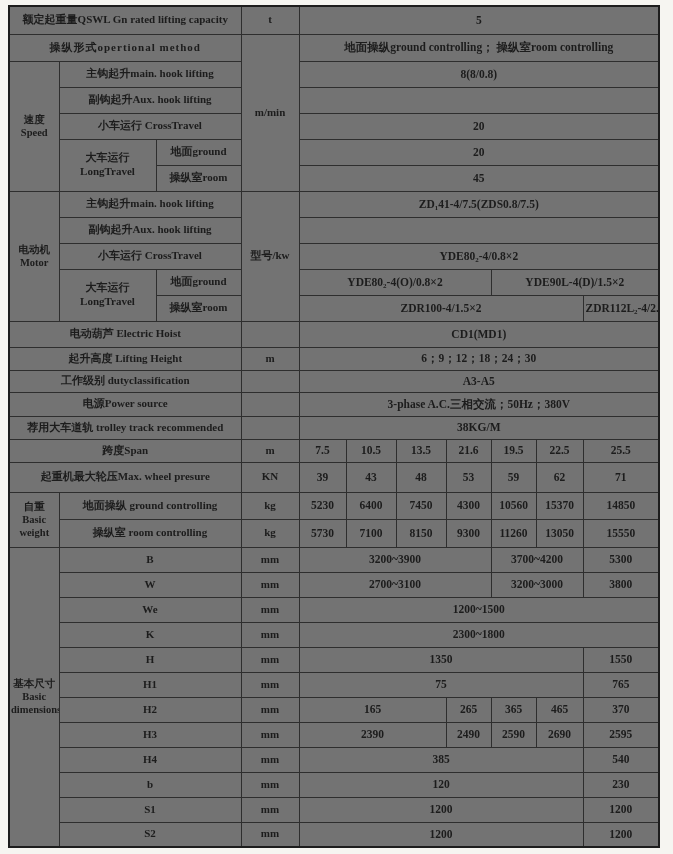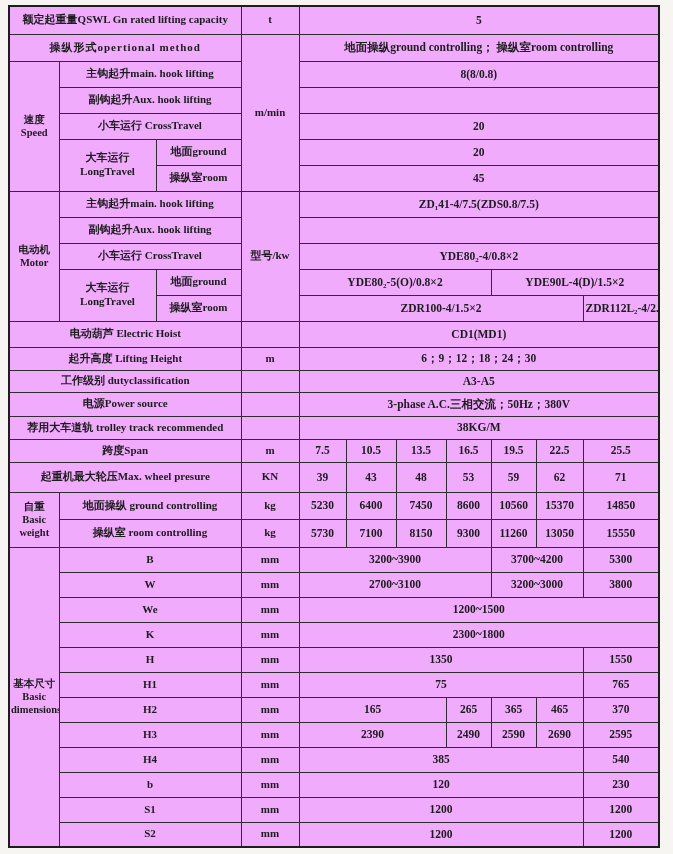--- a/index.html
+++ b/index.html
@@ -7,21 +7,21 @@
     width:673px; height:854px;
     background:#f6f5f1;
     font-family:"Liberation Serif","DejaVu Serif",serif;
     color:#1c1c1c;
   }
   .sheet { padding:5px 0 0 8px; }
   table.spec {
     border-collapse:collapse;
     table-layout:fixed;
     width:650px;
-    background:#f0abfc;
+    background:#737373;
     border:2px solid #1d1d1d;
   }
   td {
     border:1px solid #2e2e2e;
     text-align:center;
     vertical-align:middle;
     font-weight:bold;
     font-size:11px;
     padding:0 2px;
     overflow:hidden;
@@ -113,21 +113,21 @@
 <tr>
   <td class="sub" colspan="2">小车运行 CrossTravel</td>
   <td class="val" colspan="7">YDE80₂-4/0.8×2</td>
 </tr>
 <tr>
   <td class="sub2" rowspan="2">
     <span class="zh">大车运行</span>
     <span class="en">LongTravel</span>
   </td>
   <td class="sub3">地面ground</td>
-  <td class="val" colspan="4">YDE80₂-5(O)/0.8×2</td>
+  <td class="val" colspan="4">YDE80₂-4(O)/0.8×2</td>
   <td class="val" colspan="3">YDE90L-4(D)/1.5×2</td>
 </tr>
 <tr>
   <td class="sub3">操纵室room</td>
   <td class="val" colspan="6">ZDR100-4/1.5×2</td>
   <td class="val">ZDR112L₂-4/2.1×2</td>
 </tr>
 
 <tr>
   <td class="lab" colspan="3">电动葫芦 Electric Hoist</td>
@@ -154,21 +154,21 @@
   <td class="unit"></td>
   <td class="val" colspan="7">38KG/M</td>
 </tr>
 
 <tr class="h23">
   <td class="lab" colspan="3">跨度Span</td>
   <td class="unit">m</td>
   <td class="val">7.5</td>
   <td class="val">10.5</td>
   <td class="val">13.5</td>
-  <td class="val">16.5</td>
+  <td class="val">21.6</td>
   <td class="val">19.5</td>
   <td class="val">22.5</td>
   <td class="val">25.5</td>
 </tr>
 <tr class="h30">
   <td class="lab" colspan="3">起重机最大轮压Max. wheel presure</td>
   <td class="unit">KN</td>
   <td class="val">39</td>
   <td class="val">43</td>
   <td class="val">48</td>
@@ -181,21 +181,21 @@
 <tr class="h27">
   <td class="grp" rowspan="2">
     <span class="zh">自重</span>
     <span class="en">Basic weight</span>
   </td>
   <td class="sub" colspan="2">地面操纵 ground controlling</td>
   <td class="unit">kg</td>
   <td class="val">5230</td>
   <td class="val">6400</td>
   <td class="val">7450</td>
-  <td class="val">8600</td>
+  <td class="val">4300</td>
   <td class="val">10560</td>
   <td class="val">15370</td>
   <td class="val">14850</td>
 </tr>
 <tr class="h28">
   <td class="sub" colspan="2">操纵室 room controlling</td>
   <td class="unit">kg</td>
   <td class="val">5730</td>
   <td class="val">7100</td>
   <td class="val">8150</td>

